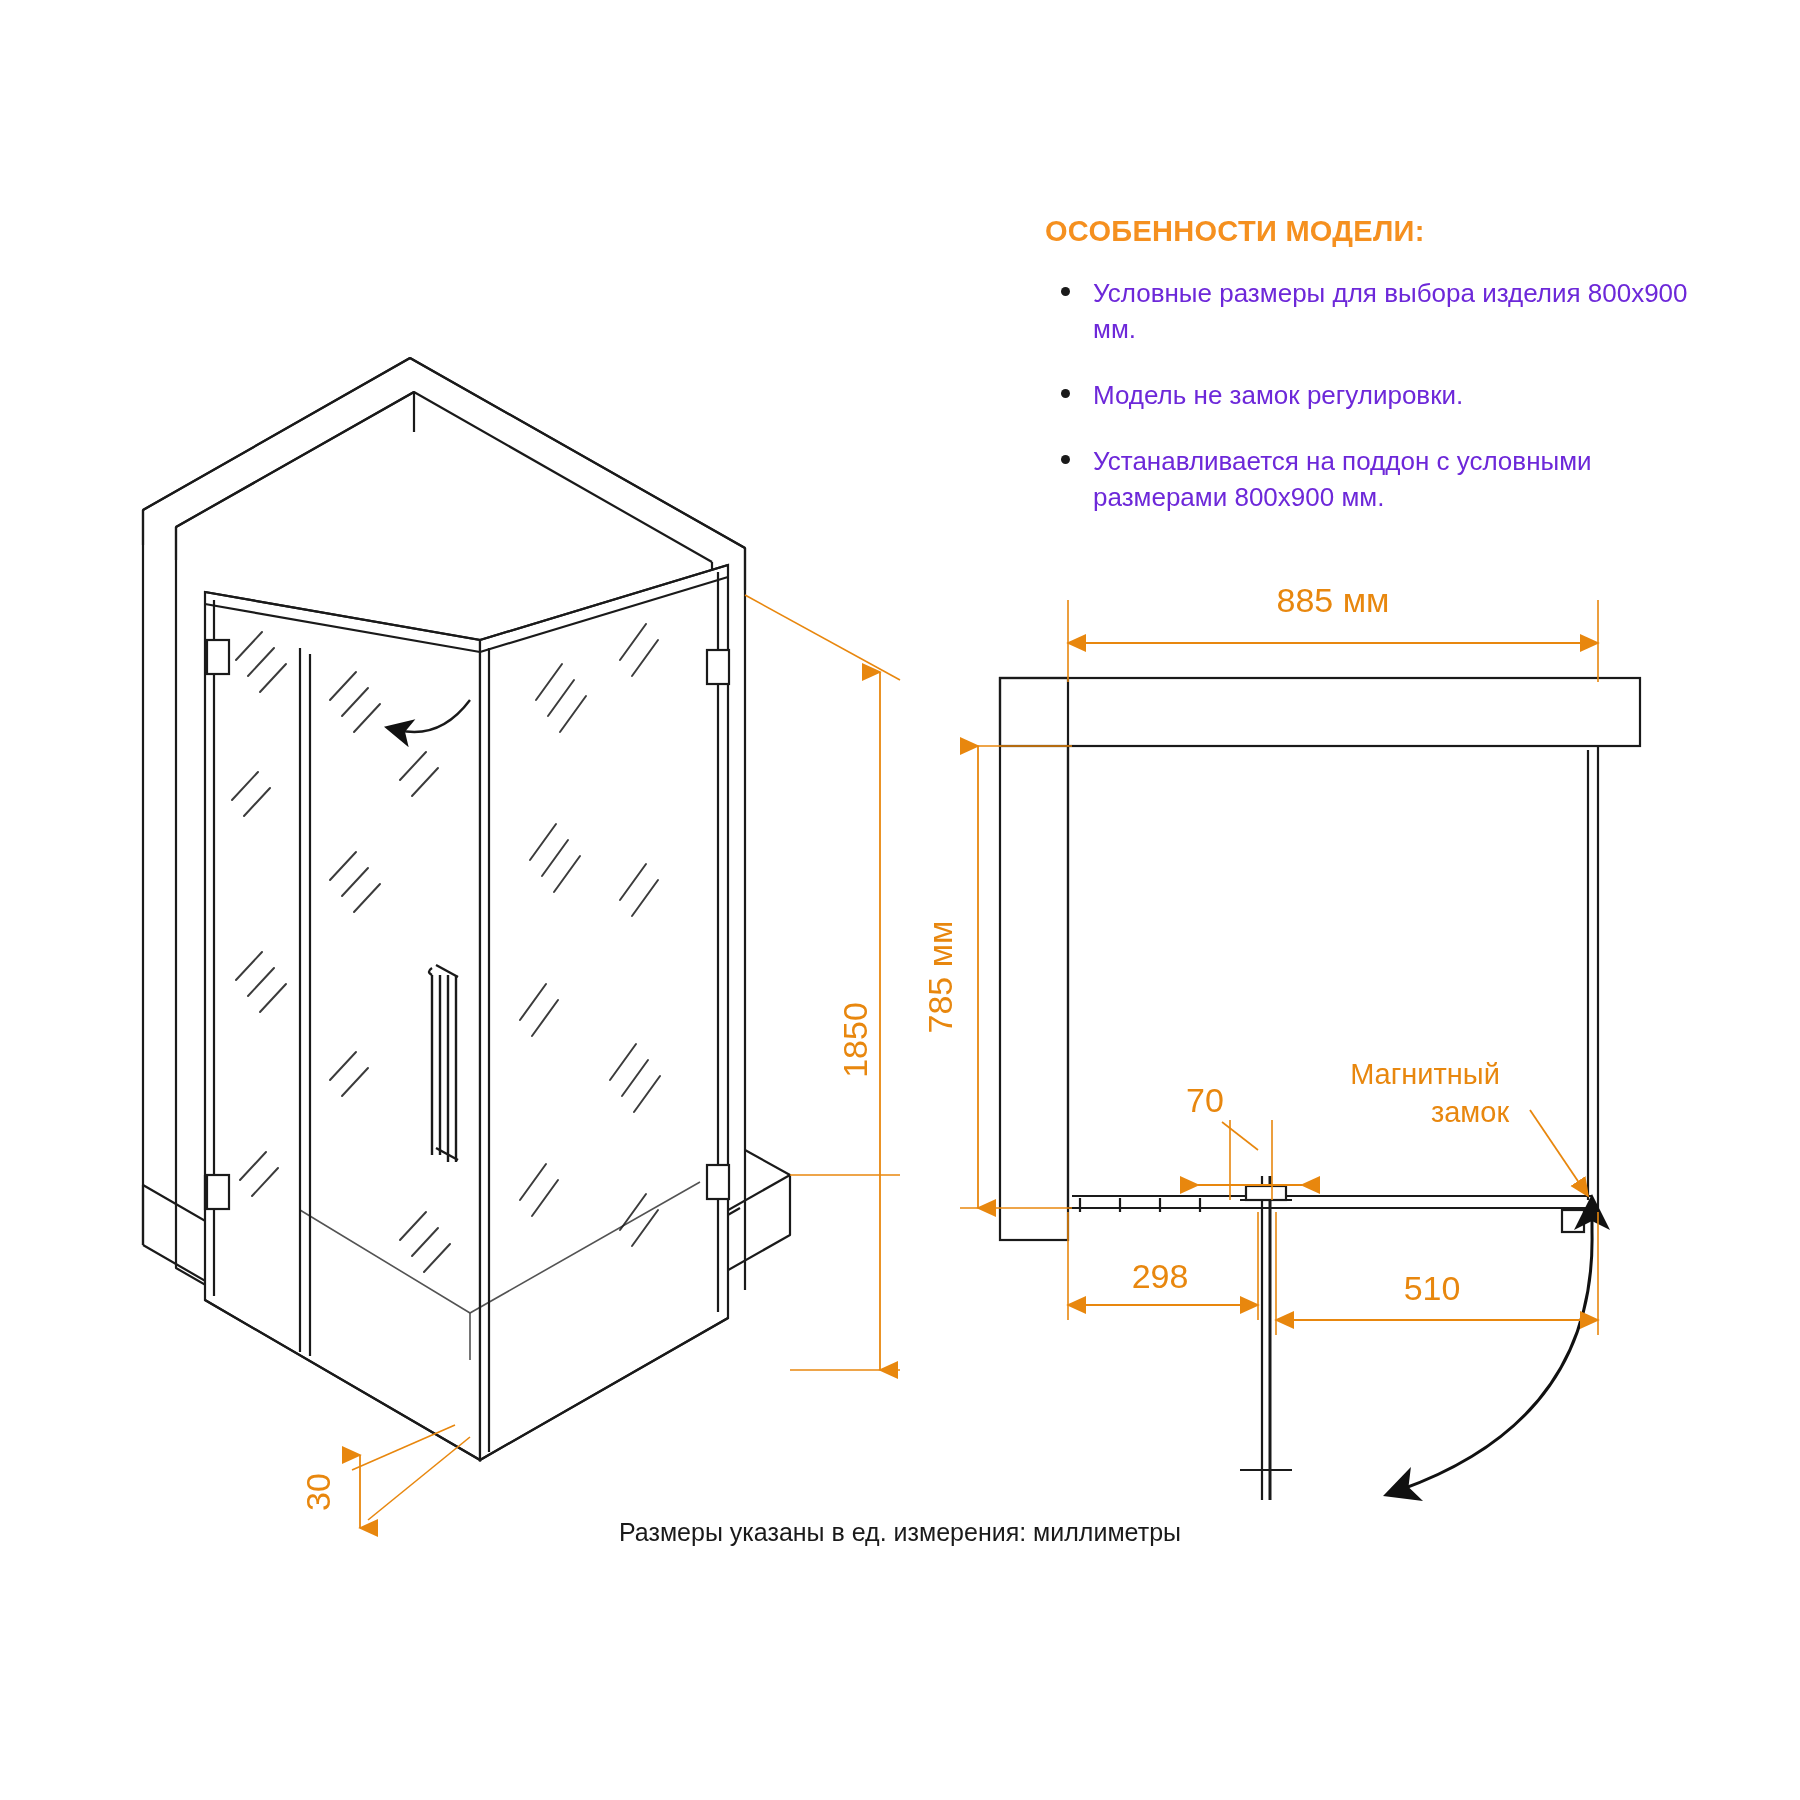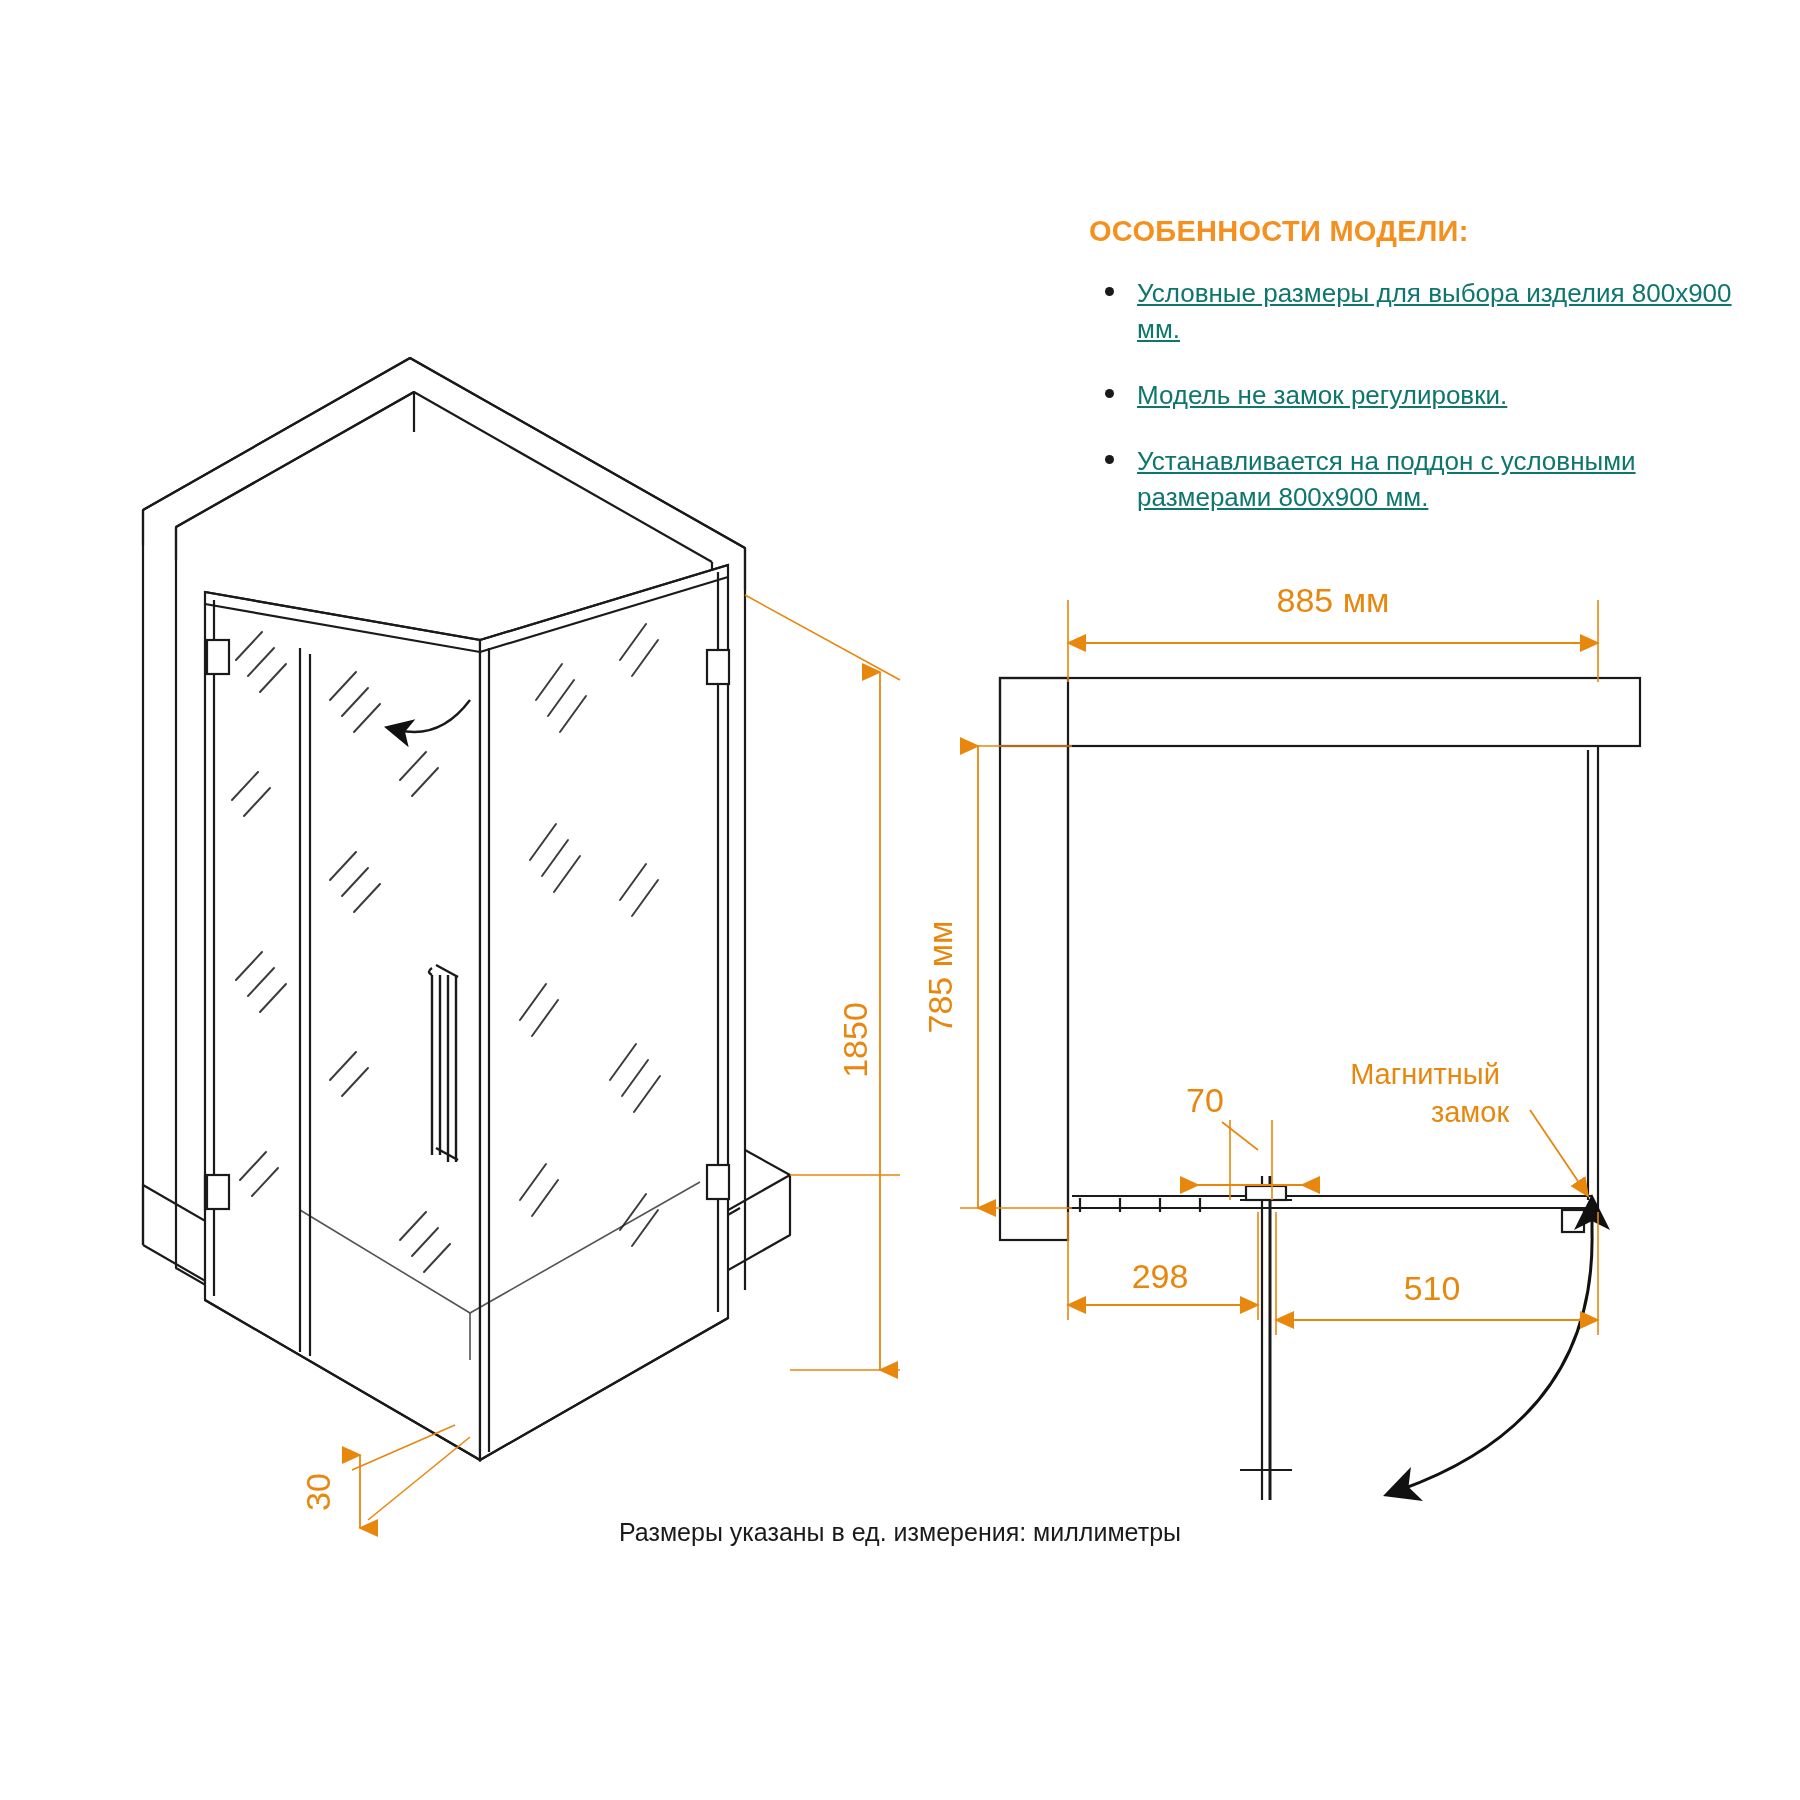--- a/index.html
+++ b/index.html
@@ -26,42 +26,40 @@
     left: 0; top: 0;
     width: 1800px;
     height: 1800px;
   }
   
   .features {
     position: absolute;
     left: 1045px;
     top: 215px;
     width: 660px;
-    margin-left: 44px;
   }
   .features-title {
     color: #F5901F;
     font-size: 29px;
     font-weight: bold;
     letter-spacing: 0.3px;
     margin: 0 0 28px 0;
   }
   .feature-list {
     list-style: none;
     margin: 0;
     padding: 0;
   }
   .feature-item {
     position: relative;
     padding-left: 48px;
     margin-bottom: 30px;
     font-size: 26px;
     line-height: 1.38;
-    color: #0f766e;
-    text-decoration: underline;
+    color: #6d28d9;
   }
   .feature-item .bullet {
     position: absolute;
     left: 16px;
     top: 11px;
     width: 9px;
     height: 9px;
     background: #1a1a1a;
     border-radius: 50%;
   }

